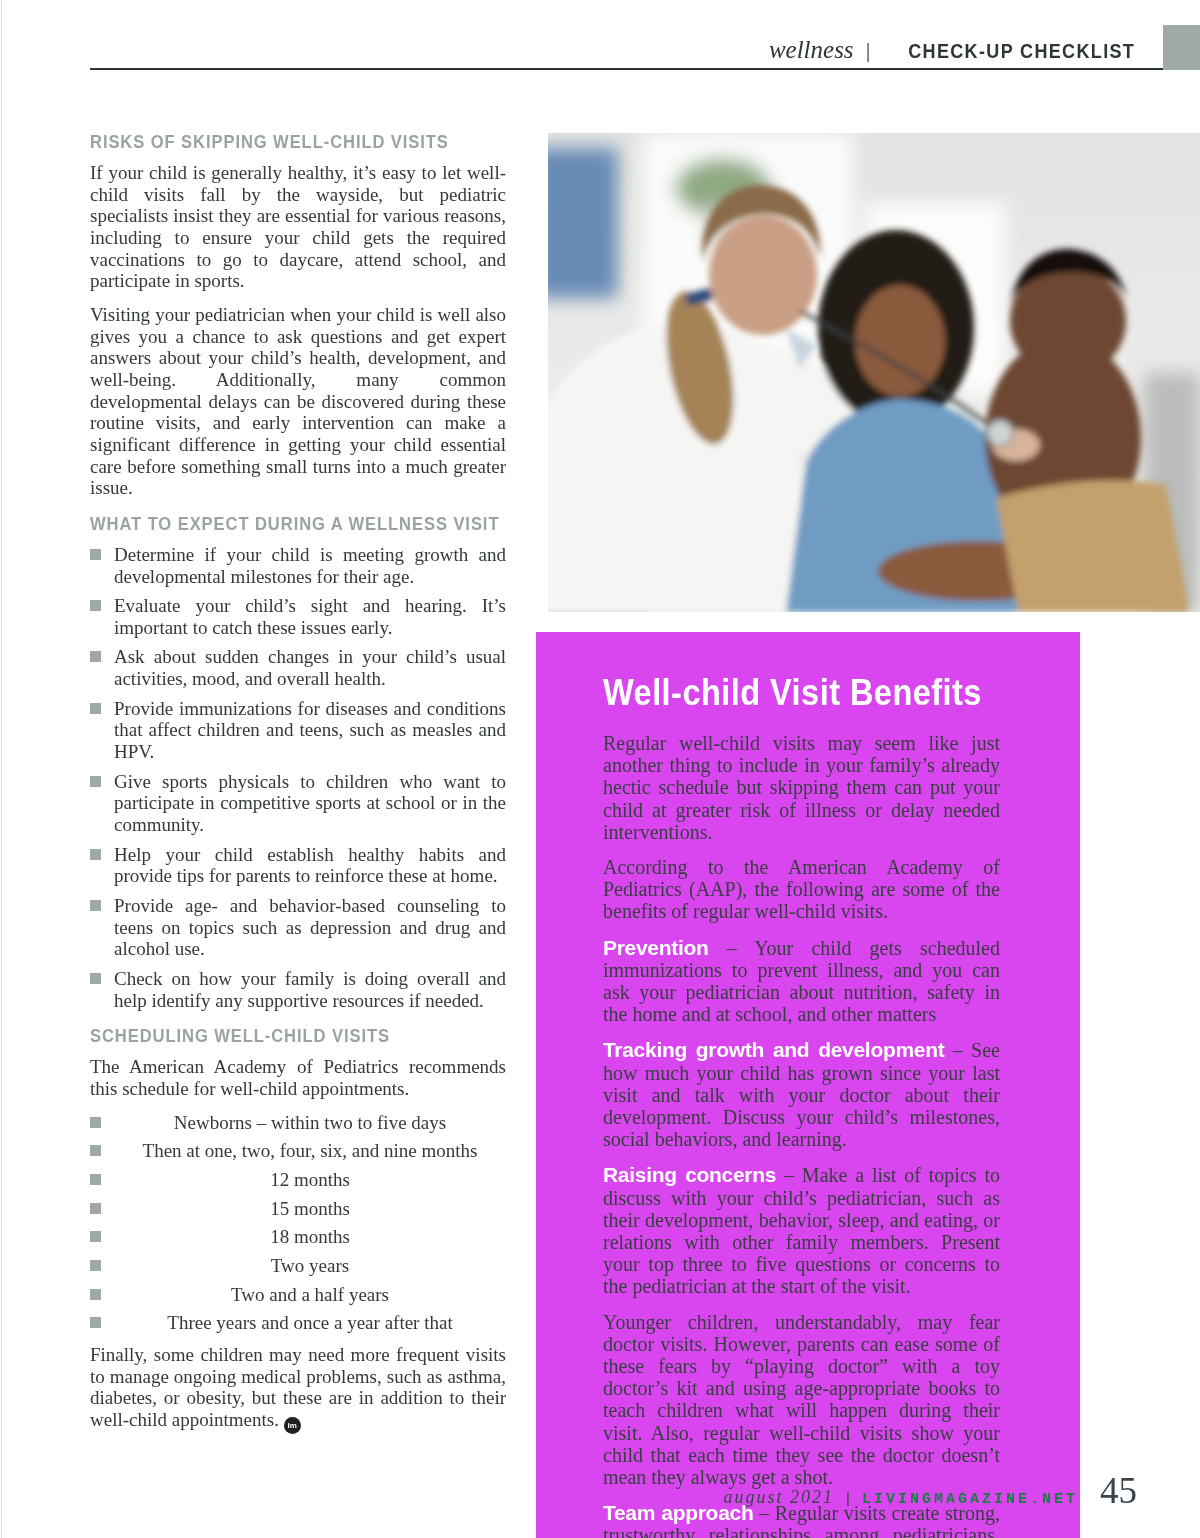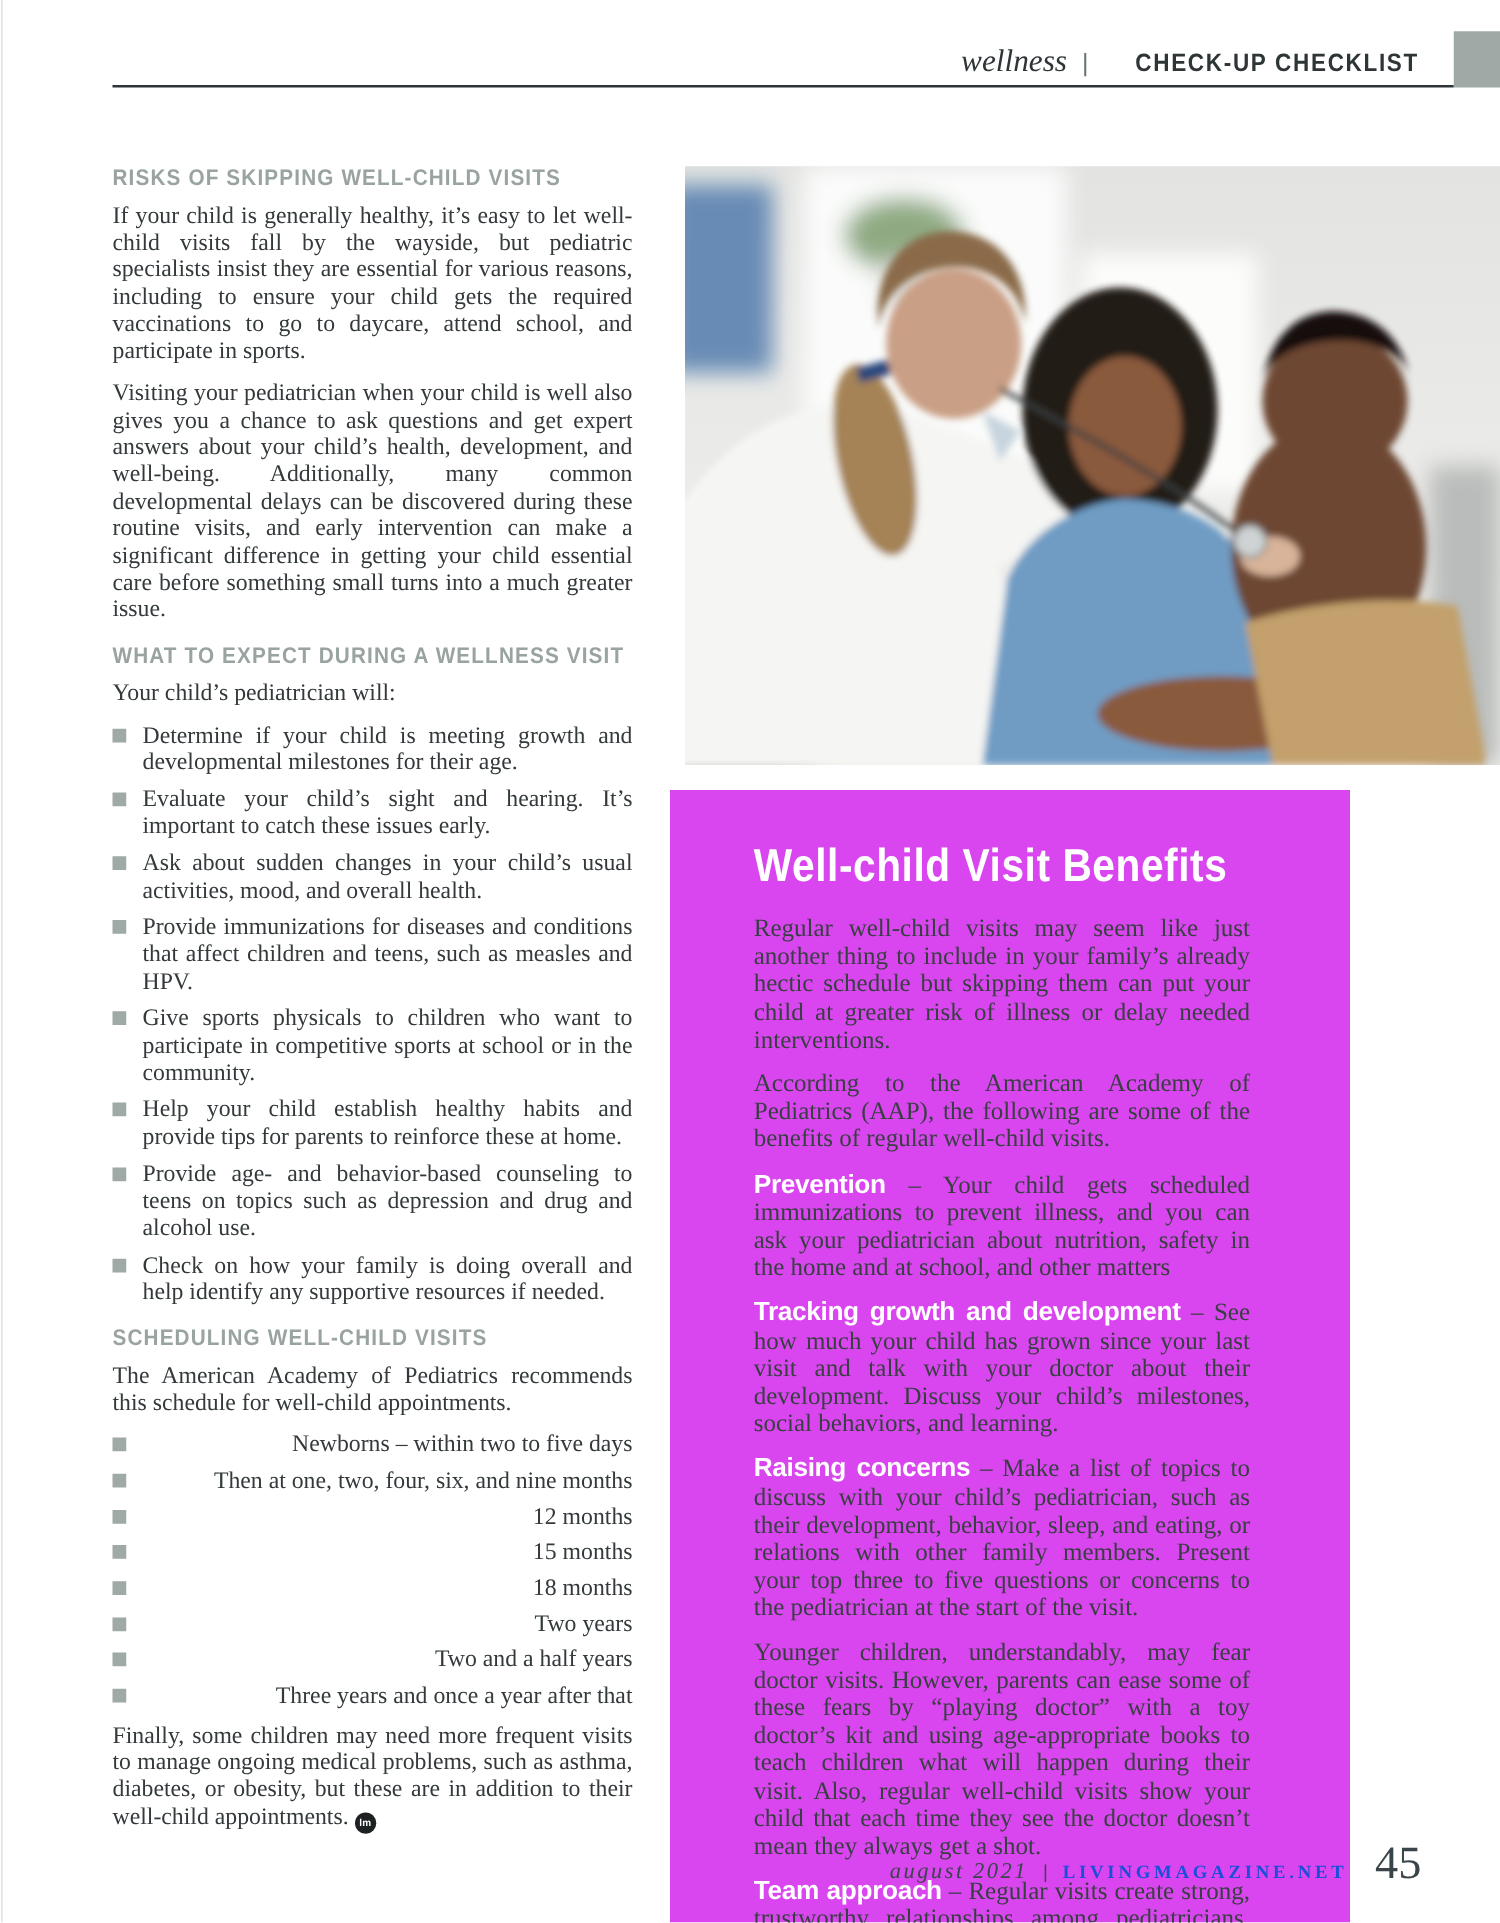--- a/index.html
+++ b/index.html
@@ -59,21 +59,21 @@
   .left-col p.intro { text-align:left; }
   ul.sq { list-style:none; margin-bottom:2px; }
   ul.sq li {
     position:relative; padding-left:24px; margin-bottom:8px;
     font-size:19px; line-height:1.14; text-align:justify;
   }
   ul.sq li::before {
     content:""; position:absolute; left:0; top:5px;
     width:11px; height:11px; background:#9faaa7;
   }
-  ul.sq.sched li { margin-bottom:7px; text-align:right; }
+  ul.sq.sched li { margin-bottom:7px; text-align:center; }
   .endmark {
     display:inline-flex; align-items:center; justify-content:center;
     width:17px; height:17px; border-radius:50%;
     background:#1d2122; color:#ffffff;
     font-family:"Liberation Sans",sans-serif; font-weight:700;
     font-size:8px; vertical-align:-2px;
   }
   
   .photo {
     position:absolute; left:548px; top:133px; width:652px; height:479px;
@@ -106,22 +106,22 @@
   .footer {
     position:absolute; right:63px; bottom:26px;
     display:flex; align-items:baseline; white-space:nowrap;
   }
   .footer-date {
     font-family:"Liberation Serif", serif; font-style:italic;
     font-size:18px; letter-spacing:2px; color:#39454a;
   }
   .footer-sep { margin:0 12px; color:#39454a; font-size:15px; font-family:"Liberation Sans",sans-serif; }
   .footer-site {
-    font-family:Liberation Serif, serif; font-weight:700;
-    font-size:15px; letter-spacing:3px; color:#1d4ed8;
+    font-family:Liberation Mono, monospace; font-weight:700;
+    font-size:15px; letter-spacing:3px; color:#15803d;
   }
   .footer-page {
     font-family:"Liberation Serif", serif; font-size:37px; color:#39454a;
     margin-left:22px;
   }
 </style>
 </head>
 <body>
 
 <div class="page-edge"></div>
@@ -135,21 +135,20 @@
   <div class="header-rule"></div>
 </div>
 <div class="corner-square"></div>
 
 <div class="left-col">
   <div class="kicker">RISKS OF SKIPPING WELL-CHILD VISITS</div>
   <p>If your child is generally healthy, it’s easy to let well-child visits fall by the wayside, but pediatric specialists insist they are essential for various reasons, including to ensure your child gets the required vaccinations to go to daycare, attend school, and participate in sports.</p>
   <p>Visiting your pediatrician when your child is well also gives you a chance to ask questions and get expert answers about your child’s health, development, and well-being. Additionally, many common developmental delays can be discovered during these routine visits, and early intervention can make a significant difference in getting your child essential care before something small turns into a much greater issue.</p>
 
   <div class="kicker mt">WHAT TO EXPECT DURING A WELLNESS VISIT</div>
-  <p class="intro">Your child’s pediatrician will:</p>
   <ul class="sq">
     <li>Determine if your child is meeting growth and developmental milestones for their age.</li>
     <li>Evaluate your child’s sight and hearing. It’s important to catch these issues early.</li>
     <li>Ask about sudden changes in your child’s usual activities, mood, and overall health.</li>
     <li>Provide immunizations for diseases and conditions that affect children and teens, such as measles and HPV.</li>
     <li>Give sports physicals to children who want to participate in competitive sports at school or in the community.</li>
     <li>Help your child establish healthy habits and provide tips for parents to reinforce these at home.</li>
     <li>Provide age- and behavior-based counseling to teens on topics such as depression and drug and alcohol use.</li>
     <li>Check on how your family is doing overall and help identify any supportive resources if needed.</li>
   </ul>

